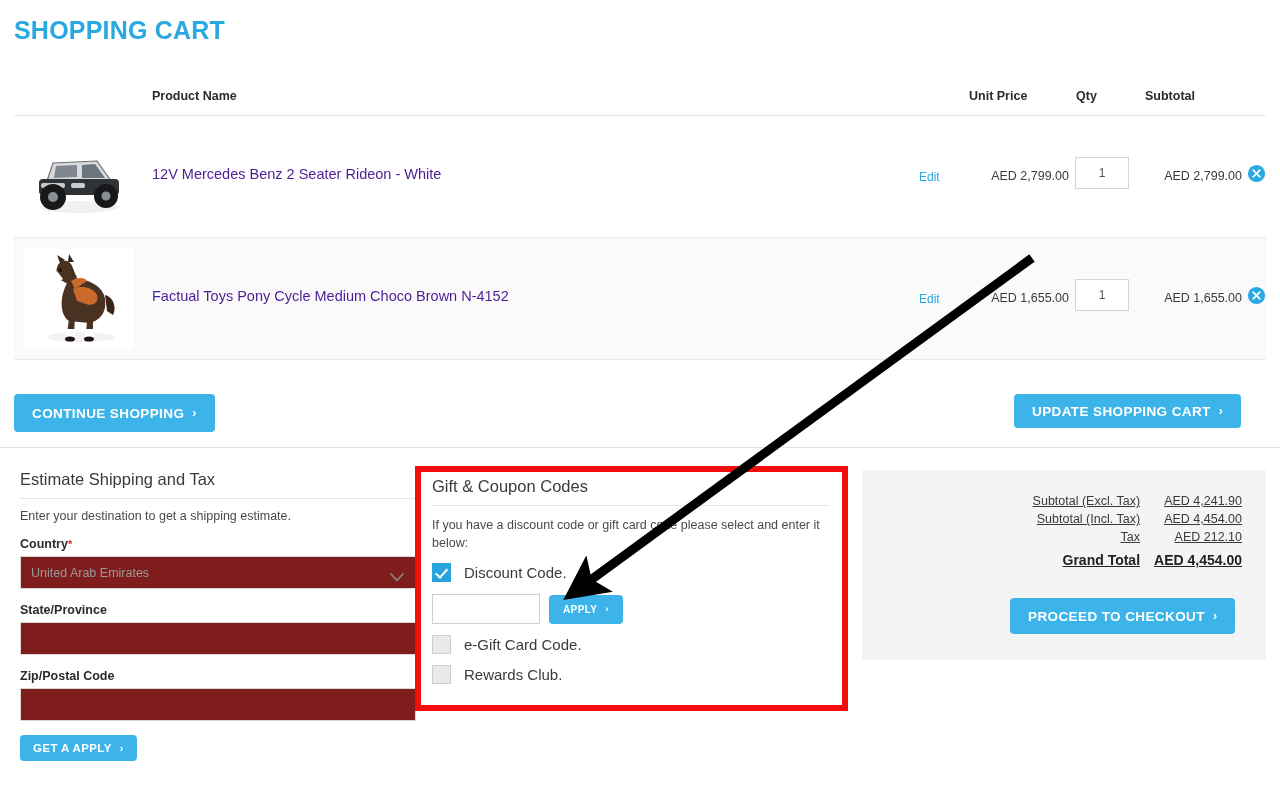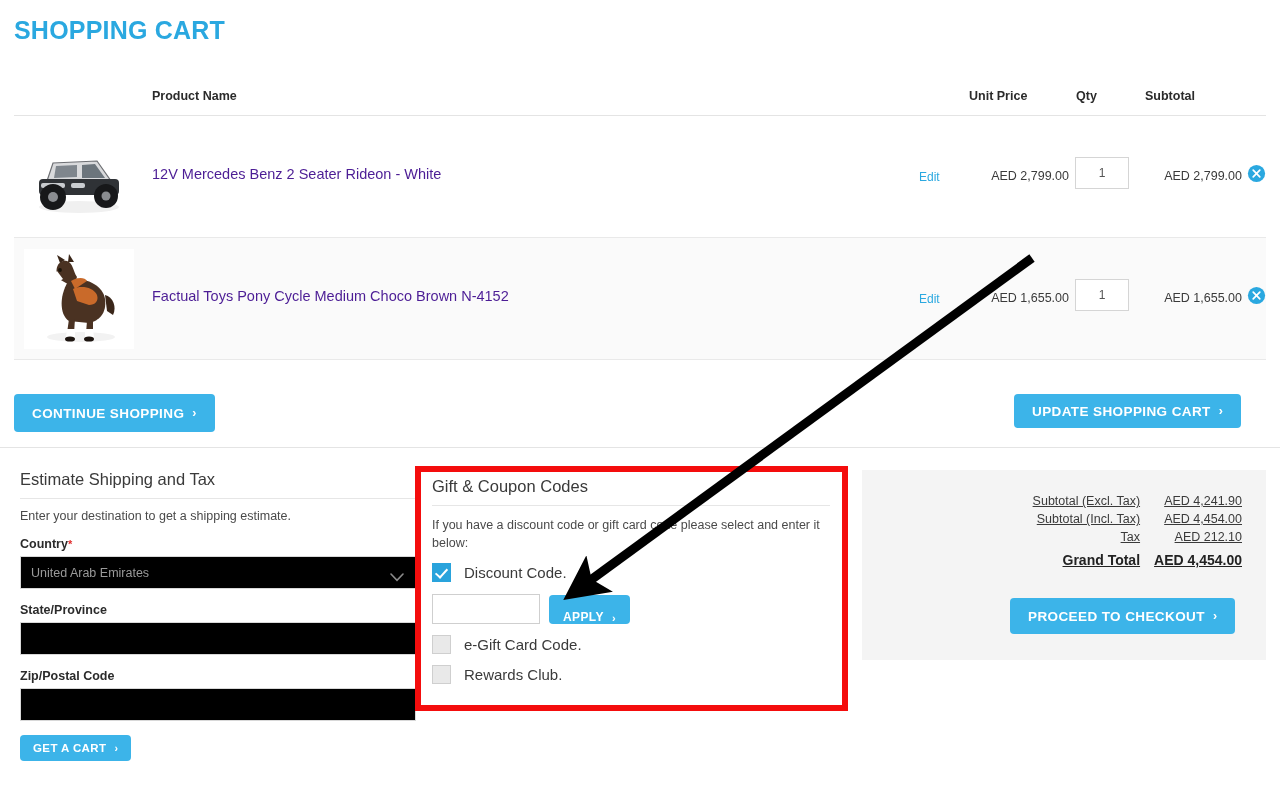--- a/index.html
+++ b/index.html
@@ -178,21 +178,21 @@
     margin-top: 14px;
     font-size: 12.5px;
     font-weight: bold;
     color: #2b2b2b;
   }
   .req { color: #e02b2b; font-size: 11px; }
   .field-input {
     margin-top: 5px;
     width: 396px; height: 33px;
     border: 1px solid #d8d8d8;
-    background: #000000;
+    background: #7f1d1d;
     font-size: 12.5px;
     color: #9a9a9a;
     padding: 0 10px;
     font-family: "Liberation Sans", sans-serif;
   }
   .select-wrap { position: relative; width: 396px; }
   .select-chevron {
     position: absolute;
     right: 12px; top: 17px;
     pointer-events: none;
@@ -264,22 +264,21 @@
     border: 1px solid #cfcfcf;
     background: #fff;
     padding: 0 8px;
     font-size: 12.5px;
     font-family: "Liberation Sans", sans-serif;
   }
   .btn-apply {
     margin-left: 9px;
     height: 29px;
     padding: 0 14px;
-    font-size: 12px;
-    align-items: flex-end;
+    font-size: 10px;
   }
 
   
   .totals-panel {
     position: absolute;
     left: 862px; top: 470px;
     width: 404px; height: 190px;
     background: #f4f4f4;
   }
   .totals-table {
@@ -424,21 +423,21 @@
     </span>
   </div>
 
   <div class="field-label">State/Province</div>
   <input class="field-input" type="text" value="" style="">
 
   <div class="field-label">Zip/Postal Code</div>
   <input class="field-input" type="text" value="" style="">
 
   <button class="btn btn-quote">
-    <span>GET A CART</span>
+    <span>GET A APPLY</span>
     <span class="chev">›</span>
   </button>
 </div>
 
 <div class="coupon-highlight"></div>
 
 <div class="coupon">
   <div class="block-title">Gift &amp; Coupon Codes</div>
   <div class="coupon-desc">If you have a discount code or gift card code please select and enter it below:</div>
 

